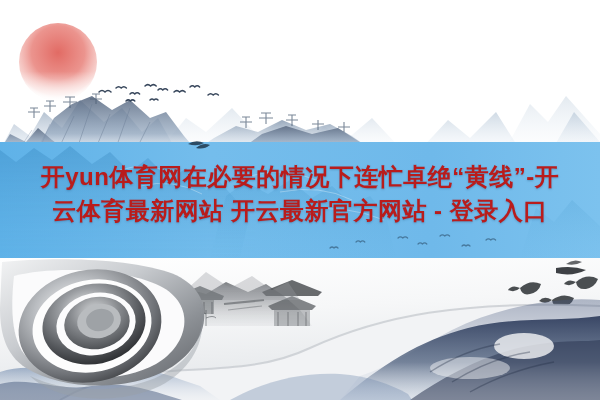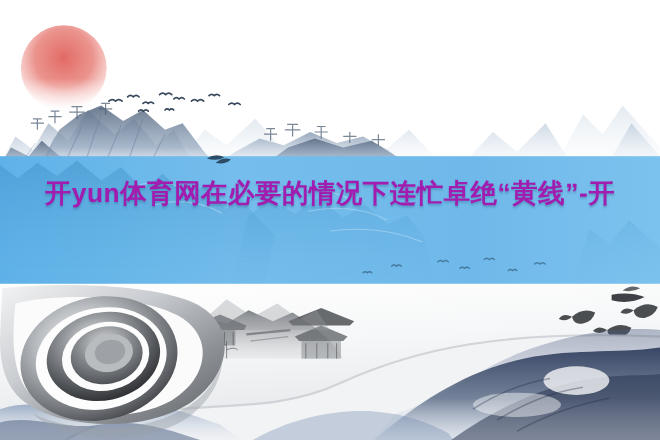--- a/index.html
+++ b/index.html
@@ -25,21 +25,21 @@
     position: absolute;
     left: 0;
     top: 160px;
     width: 600px;
     text-align: center;
     z-index: 40;
     pointer-events: none;
   }
   .headline-line {
     display: block;
-    color: #a21caf;
+    color: #b91c1c;
     font-weight: 700;
     font-size: 24px;
     line-height: 34px;
     letter-spacing: 0.5px;
     white-space: nowrap;
     text-shadow: 0 1px 2px rgba(40,90,130,0.35);
   }
 </style>
 </head>
 <body>
@@ -182,20 +182,21 @@
     </g>
 
     <g fill="#20384e" fill-opacity="0.85">
       <path d="M188 144 q8 -5 16 -1 q-7 4 -16 1 Z"></path>
       <path d="M196 148 q7 -6 14 -3 q-6 5 -14 3 Z"></path>
     </g>
   </svg>
 
   <div id="headline-block">
     <span class="headline-line">开yun体育网在必要的情况下连忙卓绝“黄线”-开</span>
+    <span class="headline-line">云体育最新网站 开云最新官方网站 - 登录入口</span>
   </div>
 
   <svg class="layer" viewBox="0 0 600 400" width="600" height="400" preserveAspectRatio="none" xmlns="http://www.w3.org/2000/svg" style="z-index:30;">
     <defs>
       <linearGradient id="paperGrad" x1="0" y1="0" x2="0.25" y2="1">
         <stop offset="0%" stop-color="#ffffff"></stop>
         <stop offset="45%" stop-color="#f6f7f8"></stop>
         <stop offset="100%" stop-color="#e3e6e9"></stop>
       </linearGradient>
       <linearGradient id="rollOuter" x1="0" y1="0" x2="1" y2="1">

